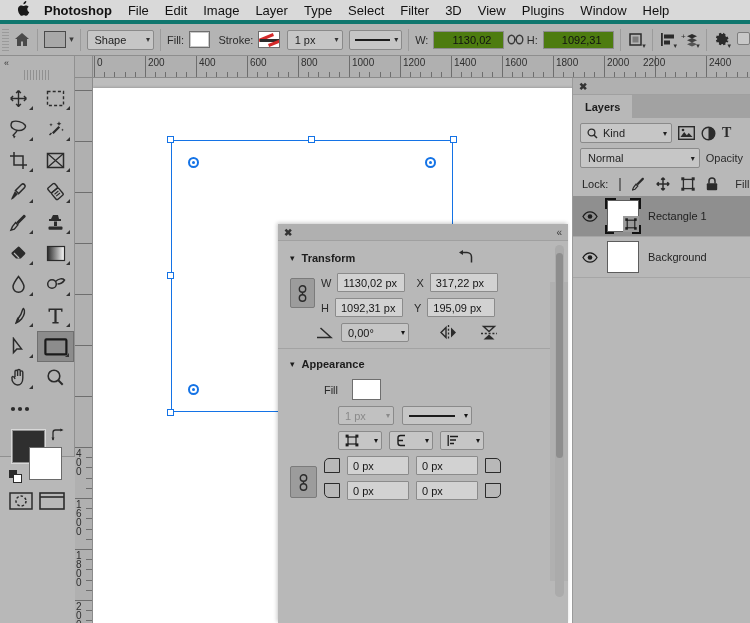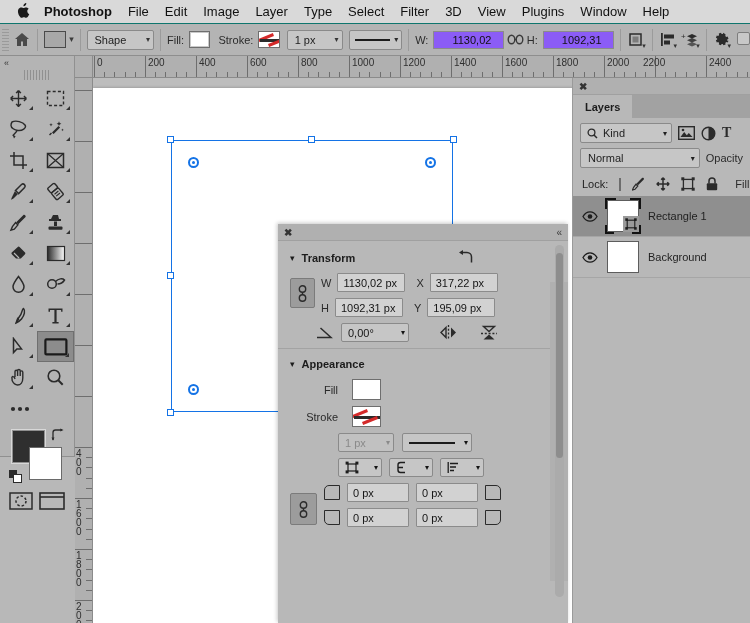--- a/index.html
+++ b/index.html
@@ -10,21 +10,21 @@
     font-family: "Liberation Sans", sans-serif;
     background: #b8b8b8;
     -webkit-font-smoothing: antialiased;
   }
   #app { position: relative; width: 750px; height: 623px; }
 
   
   #menubar {
     position: absolute; left: 0; top: 0; width: 750px; height: 24px;
     background: #d9d9d9;
-    border-bottom: 1px solid #0f766e;
+    border-bottom: 4px solid #0f766e;
     display: flex; align-items: center;
     font-size: 13px; color: #111;
   }
   #menubar .apple { margin: 0 14px 0 16px; font-size: 15px; line-height: 1; position: relative; top: -1px; }
   #menubar .app-name { font-weight: bold; margin-right: 16px; }
   #menubar .mi { margin-right: 16px; white-space: nowrap; }
 
   
   #optionsbar {
     position: absolute; left: 0; top: 24px; width: 750px; height: 32px;
@@ -56,21 +56,21 @@
     position: relative; overflow: hidden;
   }
   .stroke-swatch i {
     position: absolute; display: block; height: 3px; background: #d42a2a;
     transform: rotate(-22deg);
   }
   .stroke-swatch i.a { width: 16px; left: -1px; top: 4px; }
   .stroke-swatch i.b { width: 16px; left: 9px; top: 9px; }
   .stroke-swatch i.c { width: 22px; left: 1px; top: 7px; background: #2b2b2b; height: 3px; transform: none; }
   .num-field {
-    height: 18px; min-width: 44px; background: #8b5cf6; border: 1px solid #8b8b8b;
+    height: 18px; min-width: 44px; background: #4d7c0f; border: 1px solid #8b8b8b;
     display: inline-flex; align-items: center; padding: 0 18px; font-size: 11px; color: #111;
   }
   .line-preview {
     width: 62px; height: 20px; background: #c6c6c6; border: 1px solid #8a8a8a; border-radius: 2px;
     display: inline-flex; align-items: center; gap: 4px; padding: 0 3px 0 5px;
   }
   .line-preview b { flex: 1; height: 2px; background: #1c1c1c; display: block; }
   .icon-btn { width: 22px; height: 22px; display: inline-flex; align-items: center; justify-content: center; position: relative; }
   .mini-caret { position: absolute; right: 0px; bottom: 1px; font-size: 7px; color: #333; }
 
@@ -776,28 +776,20 @@
       <div class="section-head">
         <span class="chev">▾</span>
         <span>Appearance</span>
       </div>
 
       <div class="row" style="padding-left:12px;margin-top:3px;">
         <span class="lbl-sm" style="width:48px;text-align:right;">Fill</span>
         <span class="sq-swatch" style="width:29px;height:21px;margin-left:8px;"></span>
       </div>
 
-      <div class="row" style="padding-left:12px;">
-        <span class="lbl-sm" style="width:48px;text-align:right;">Stroke</span>
-        <span class="stroke-swatch" style="width:29px;height:21px;margin-left:8px;">
-          <i class="a" style="top:5px;"></i>
-            <i class="c" style="top:9px;width:26px;"></i>
-            <i class="b" style="top:12px;"></i>
-        </span>
-      </div>
 
       <div class="row" style="padding-left:60px;gap:8px;">
         <span class="dd disabled" style="width:56px;">
           <span>1 px</span>
           <span class="cv">▾</span>
         </span>
         <span class="dd" style="width:70px;">
           <span style="flex:1;height:2px;background:#1c1c1c;display:block;margin-right:4px;"></span>
           <span class="cv">▾</span>
         </span>

